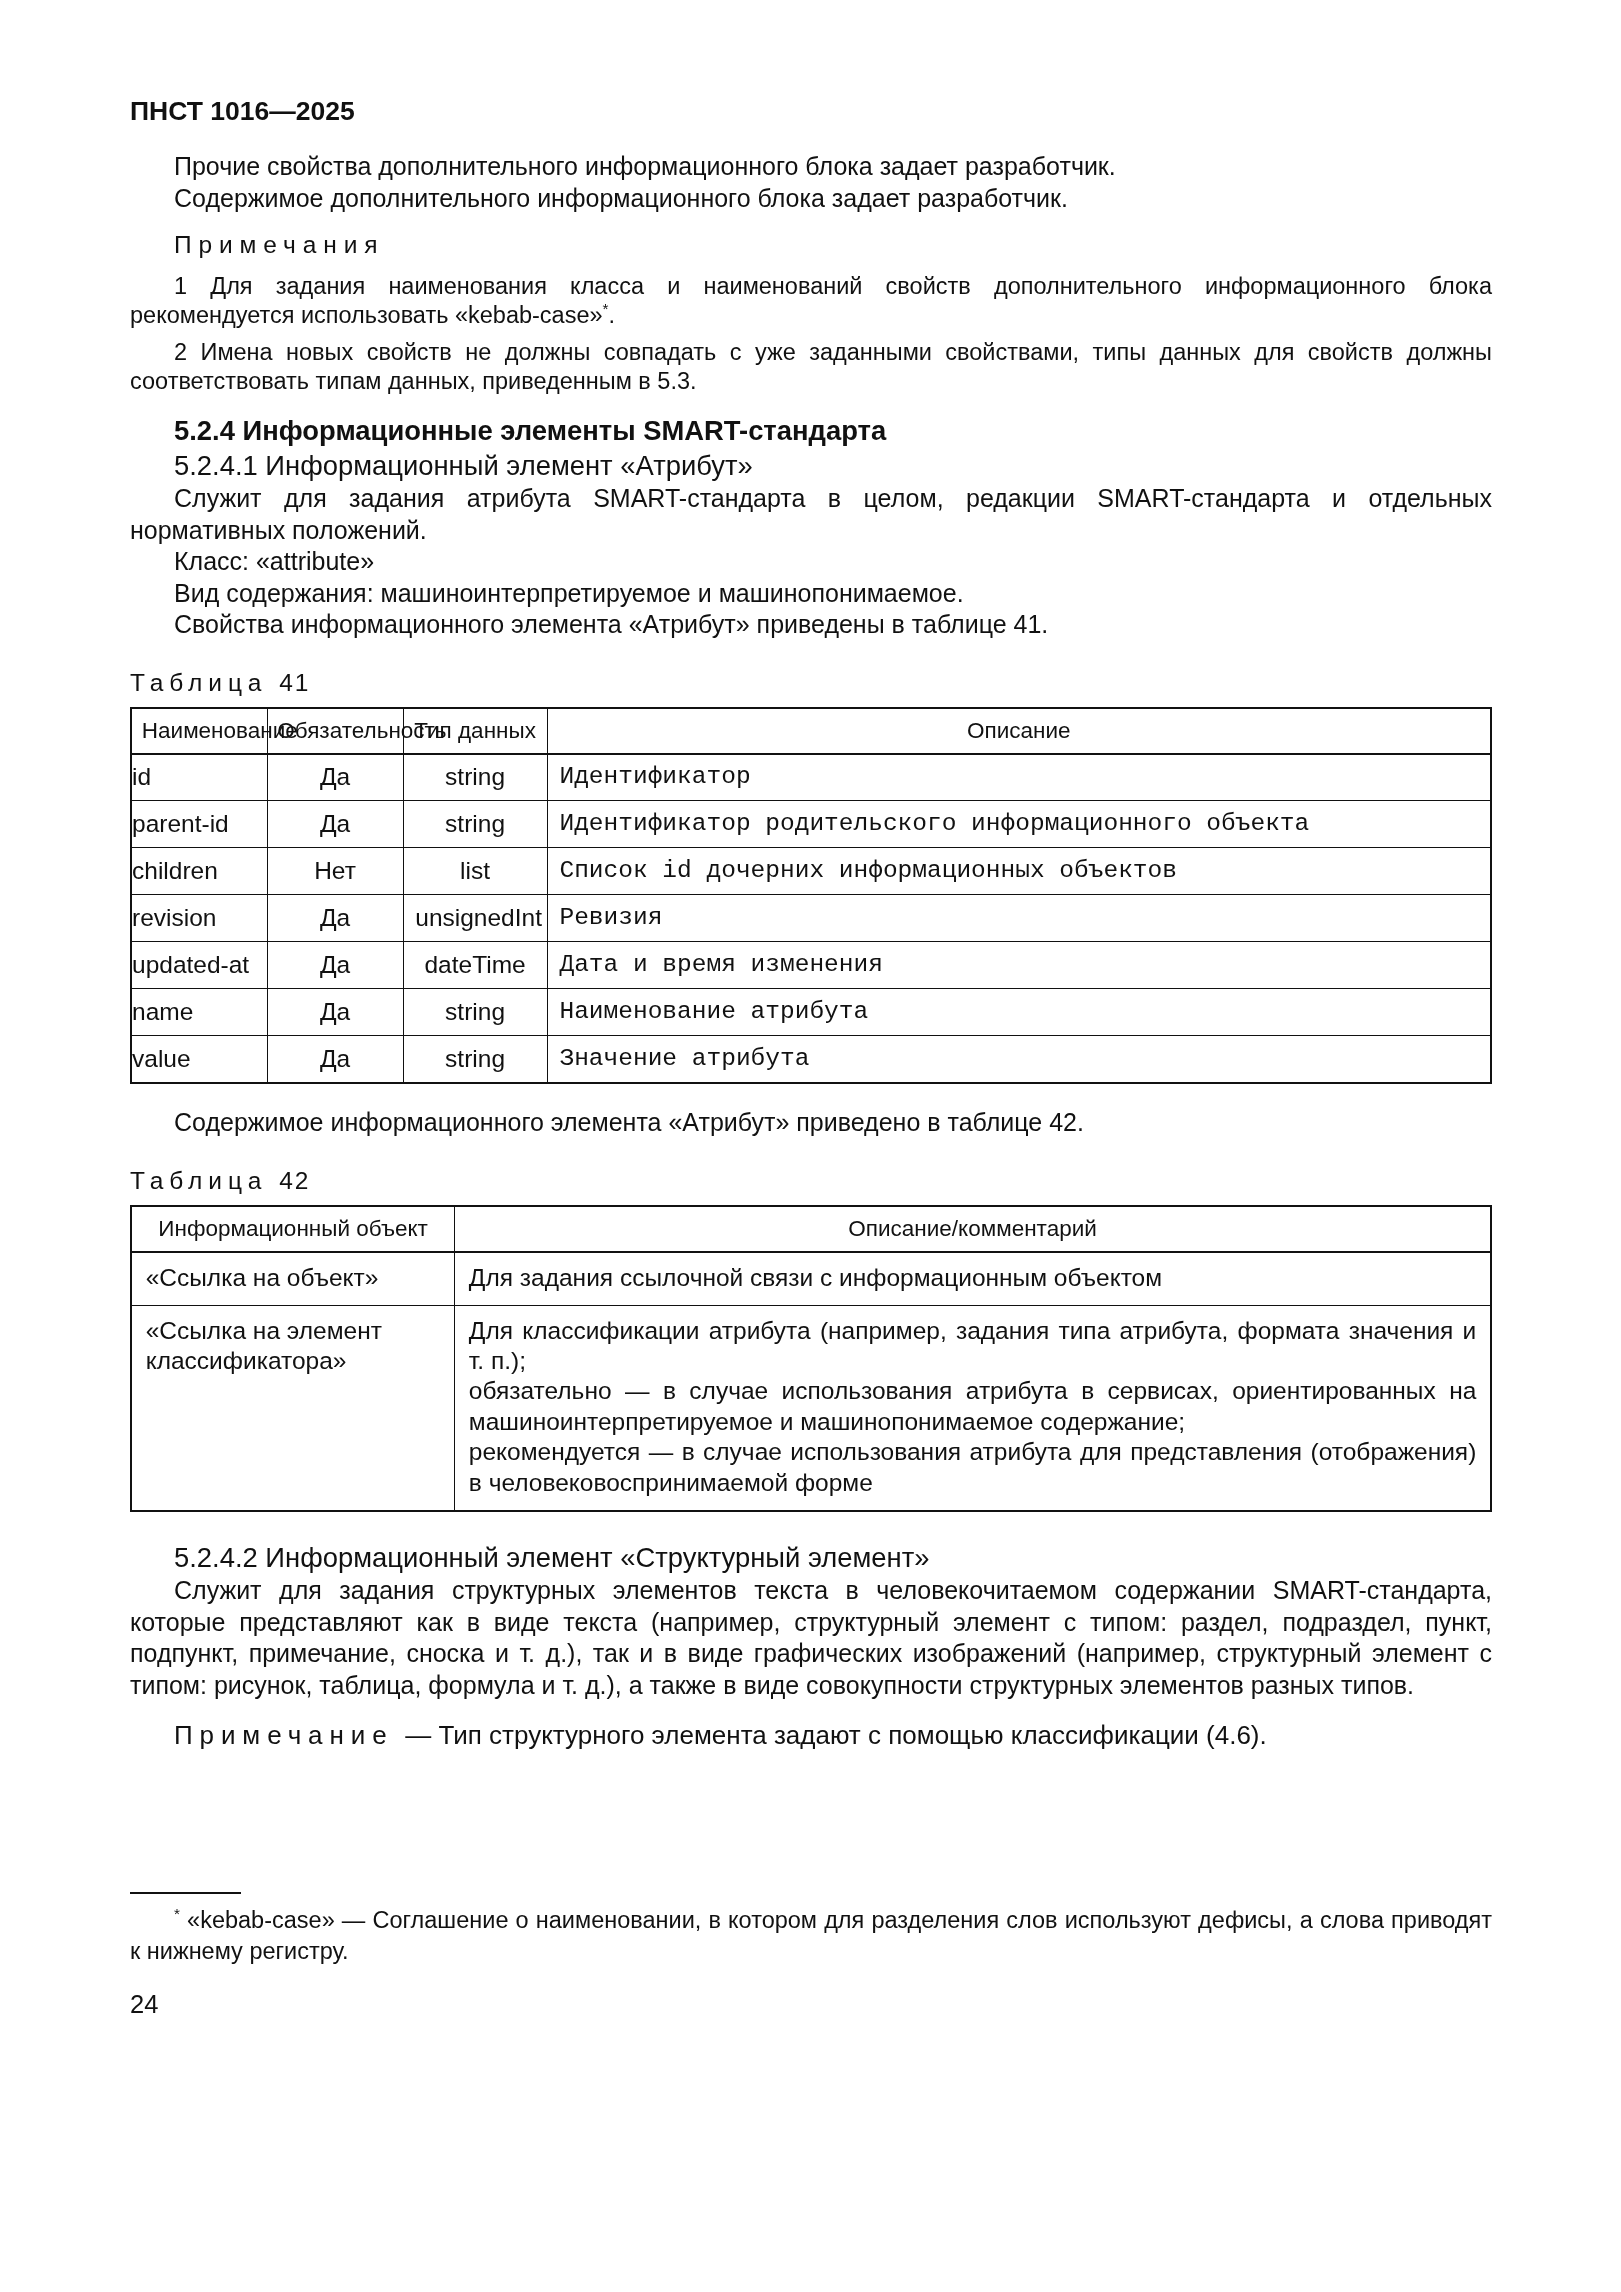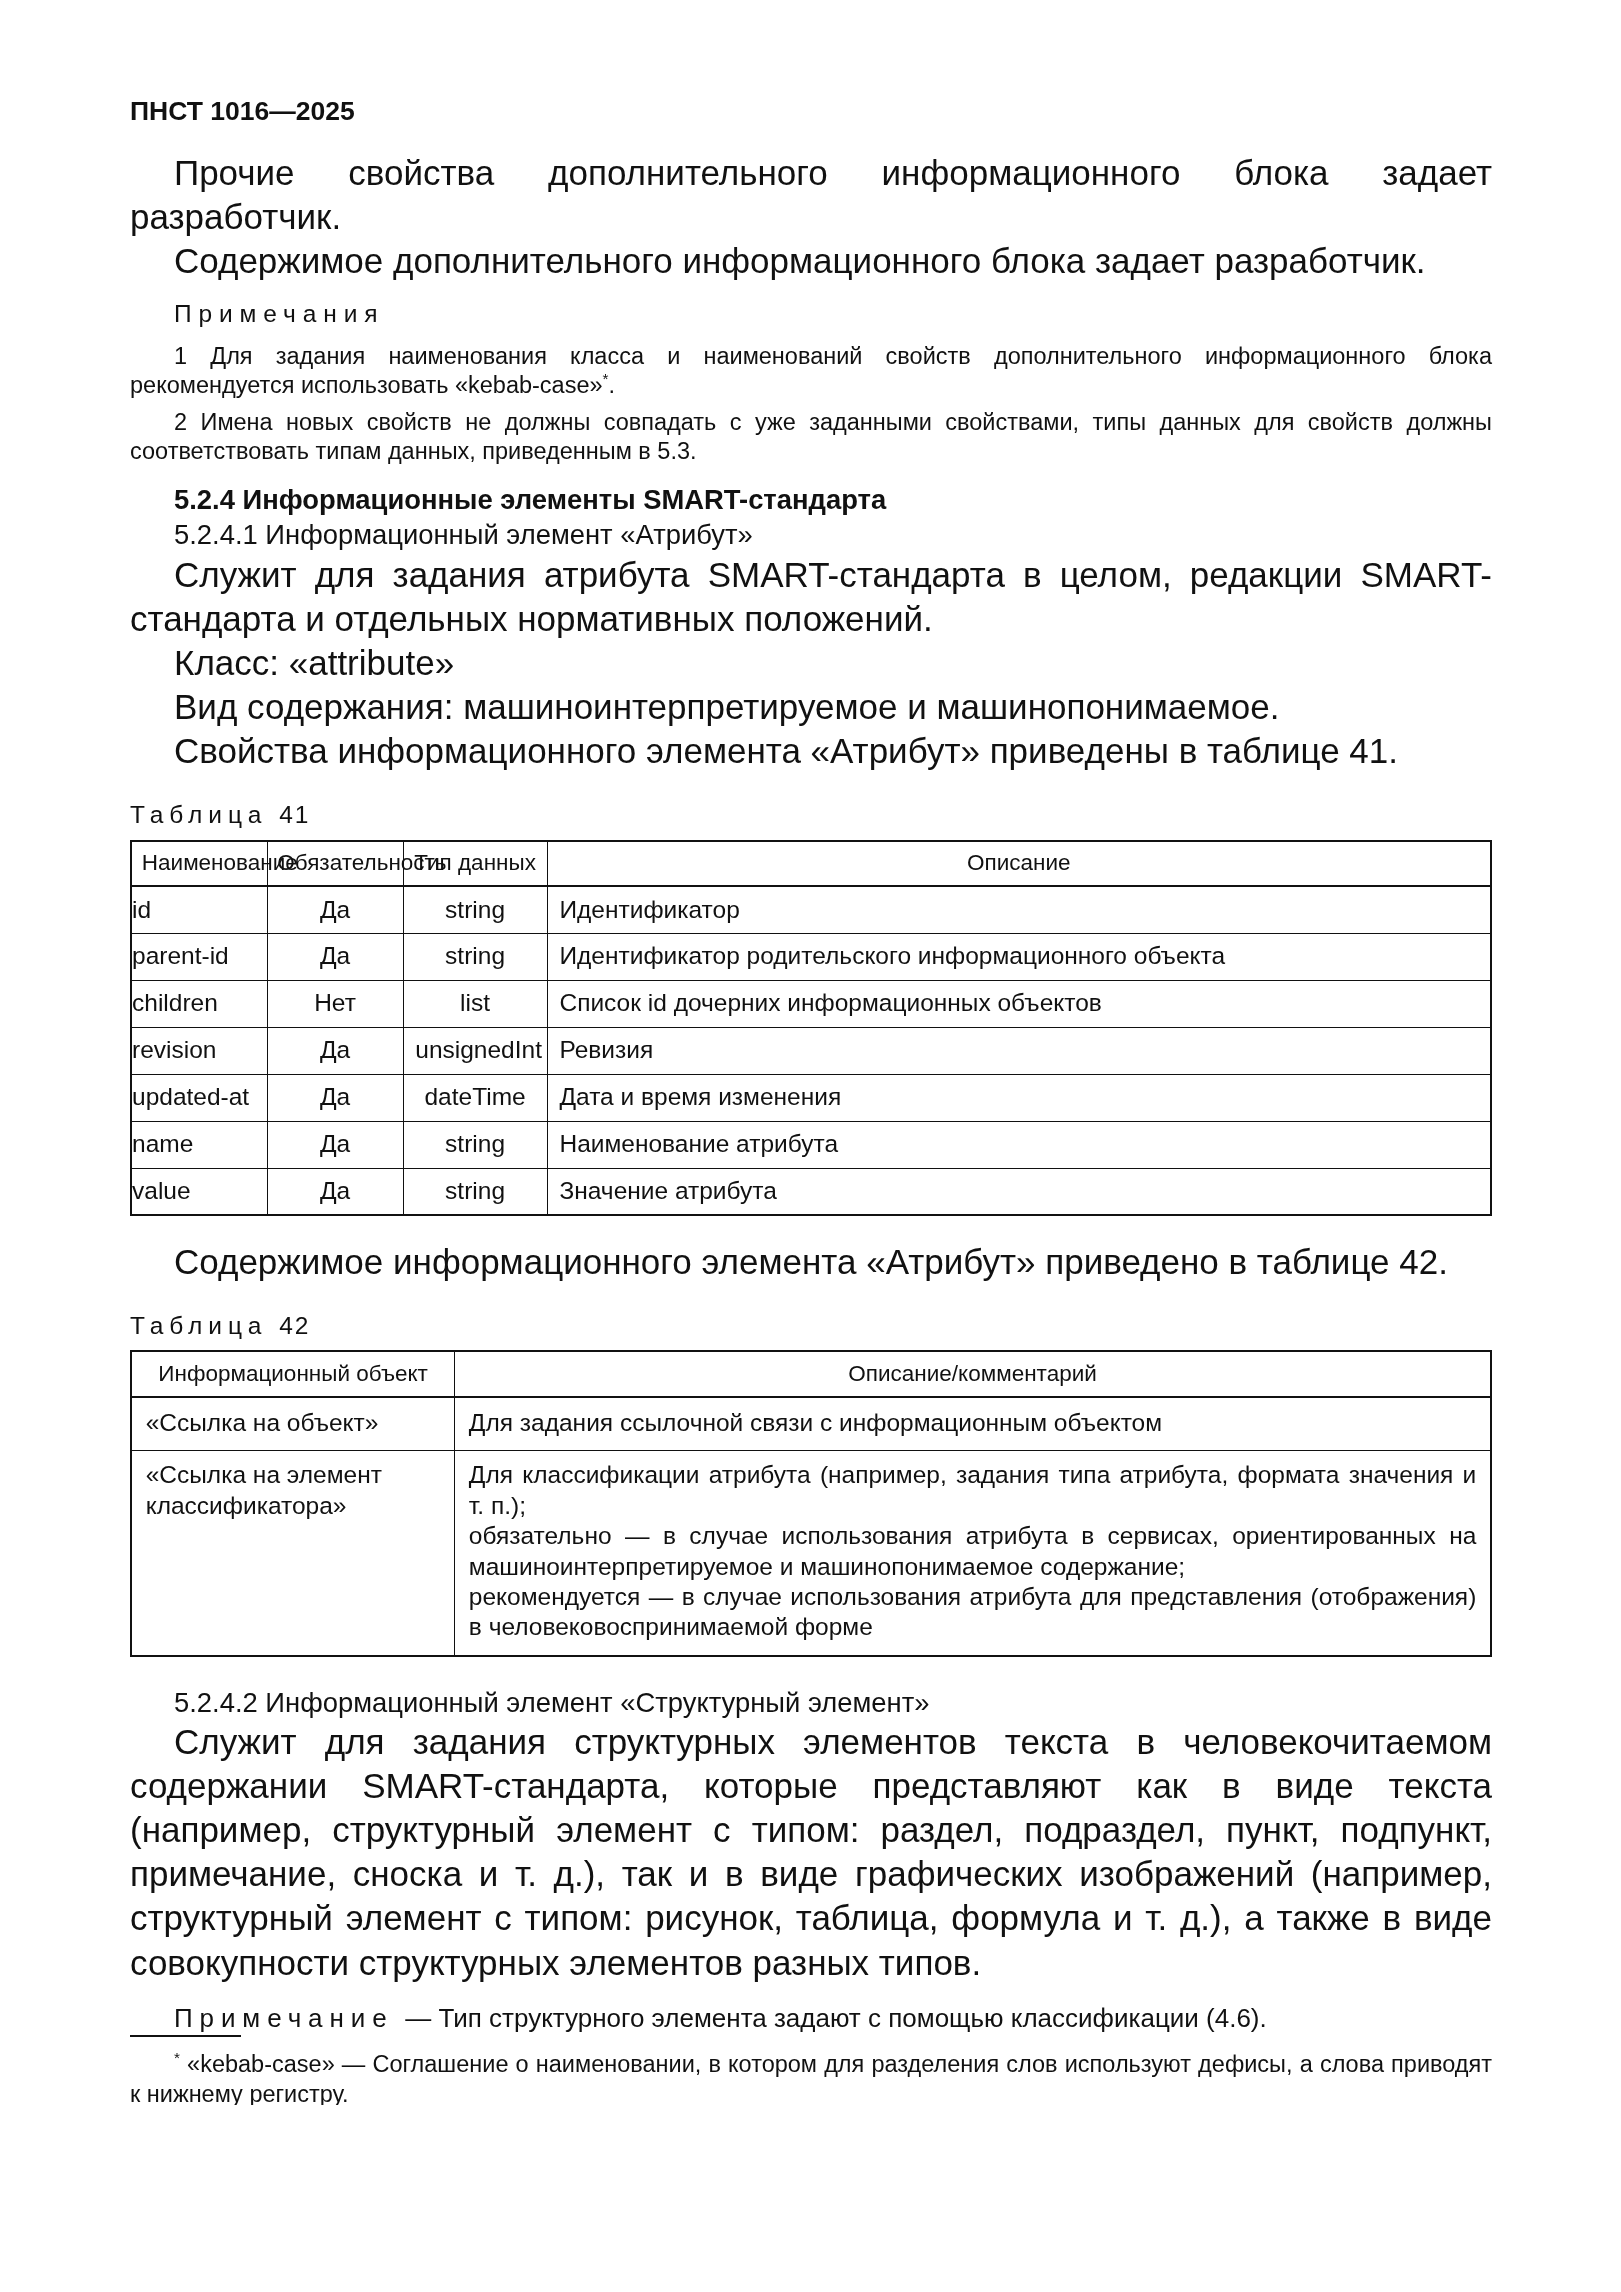--- a/index.html
+++ b/index.html
@@ -13,21 +13,21 @@
     width:1621px; height:2105px;
     padding:96px 129px 86px 130px;
     display:flex; flex-direction:column;
     overflow:hidden; background:#ffffff;
   }
   .doc-code {
     font-weight:bold; font-size:26.5px; line-height:1.2;
     margin-bottom:23.5px;
   }
   p.body {
-    font-size:35px; line-height:1.26;
+    font-size:25px; line-height:1.26;
     text-align:justify; text-indent:44px;
   }
   .heading-bold {
     font-size:27.4px; line-height:1.26; font-weight:bold;
     text-indent:44px; margin-top:9.8px;
   }
   .heading-plain {
     font-size:27.4px; line-height:1.26;
     text-indent:44px;
   }
@@ -60,21 +60,21 @@
     border:1px solid #111111; border-bottom:2px solid #111111;
     padding:7.8px 9.8px; text-align:center; vertical-align:middle;
   }
   td {
     border:1px solid #111111;
     padding:6.9px 11.8px;
   }
   #table41 td { height:47px; vertical-align:middle; }
   #table41 td:nth-child(1) { text-align:left; padding-left:0; }
   #table41 td:nth-child(2), #table41 td:nth-child(3) { text-align:center; }
-  #table41 td:nth-child(4) { text-align:left; }
+  #table41 td:nth-child(4) { text-align:left;font-family:Liberation Mono, monospace; }
   #table42 td {
     vertical-align:top; white-space:pre-line;
     padding:9.8px 13.7px 11.8px 13.7px;
   }
   #table42 td:nth-child(1) { text-align:left; }
   #table42 td:nth-child(2) { text-align:justify; }
   .after-table { margin-top:23.5px; }
   .section-5242 { margin-top:29px; }
   .note-bottom {
     font-size:26px; line-height:1.25;

